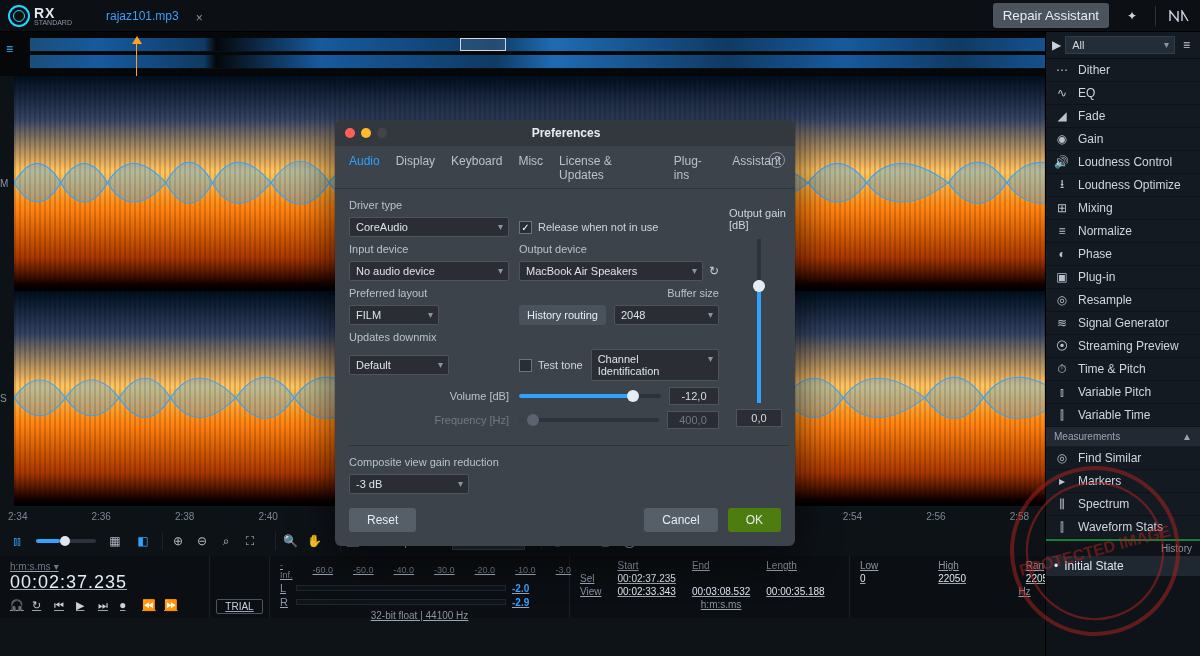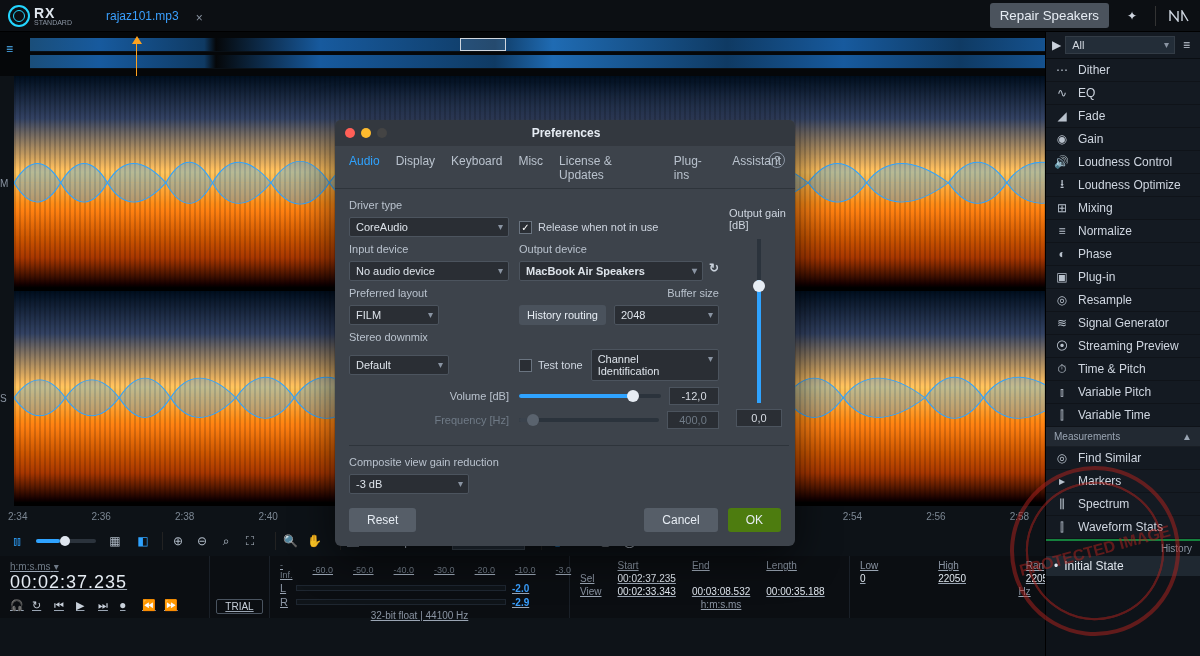--- a/index.html
+++ b/index.html
@@ -127,21 +127,21 @@
     <div>
       <span class="rx-txt">RX</span>
       <span class="rx-sub">STANDARD</span>
     </div>
   </div>
   <div class="tab">
     <span>rajaz101.mp3</span>
     <span class="close">×</span>
   </div>
   <div class="spacer"></div>
-  <button class="hdr-btn">Repair Speakers</button>
+  <button class="hdr-btn">Repair Assistant</button>
   <div class="hdr-ico">✦</div>
   <div class="sep-v"></div>
   <div class="hdr-ico">
       <svg width="20" height="12" viewBox="0 0 20 12">
         <path d="M1 11V1l8 10V1M13 11V1l6 10" stroke="#cfd6e0" stroke-width="1.4" fill="none"></path>
       </svg>
     </div>
 </div>
 
 <div class="overview">
@@ -498,35 +498,35 @@
     <div class="m-sel" style="grid-column:1/2">CoreAudio</div>
     <div class="m-chk" style="grid-column:2/3">
         <span class="box">✓</span>
         <span>Release when not in use</span>
       </div>
 
     <div class="m-lbl">Input device</div>
     <div class="m-lbl" style="grid-column:2/3">Output device</div>
 
     <div class="m-sel">No audio device</div>
-    <div style="grid-column:2/3;display:flex;gap:6px;font-weight:bold;">
+    <div style="grid-column:2/3;display:flex;gap:6px;align-items:center;">
       <div class="m-sel" style="flex:1">MacBook Air Speakers</div>
       <span style="color:#c9d1db">↻</span>
     </div>
 
     <div class="m-lbl">Preferred layout</div>
     <div class="m-lbl" style="grid-column:2/3;text-align:right;width:100%;padding-left:90px">Buffer size</div>
 
     <div class="m-sel" style="width:90px">FILM</div>
     <div style="grid-column:2/3;display:flex;gap:8px;">
       <button class="m-btn" style="padding:3px 8px;background:#4a525c;font-size:11px">History routing</button>
       <div class="m-sel" style="flex:1">2048</div>
     </div>
 
-    <div class="m-lbl">Stereo downmix</div>
+    <div class="m-lbl">Updates downmix</div>
       <div></div>
     <div class="m-sel" style="width:100px">Default</div>
     <div style="grid-column:2/3;display:flex;gap:8px;align-items:center;">
       <div class="m-chk">
           <span class="box"></span>
           <span>Test tone</span>
         </div>
       <div class="m-sel" style="flex:1">Channel Identification</div>
     </div>
 

